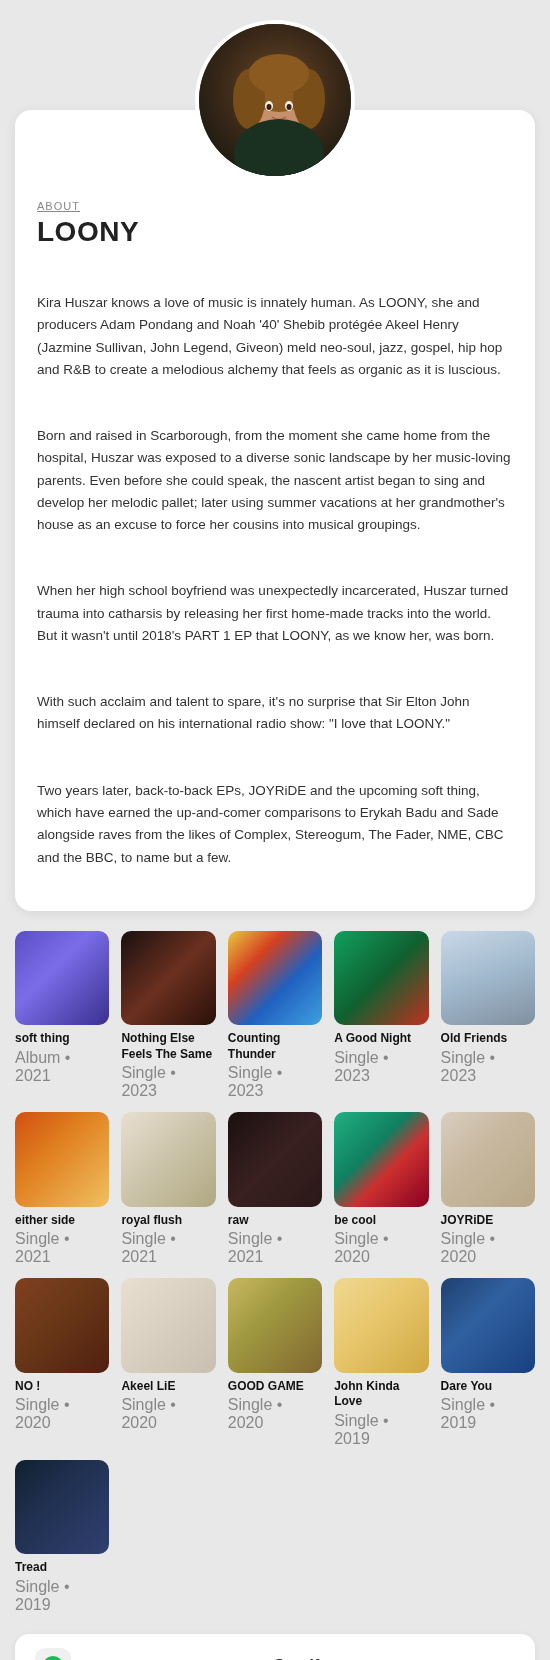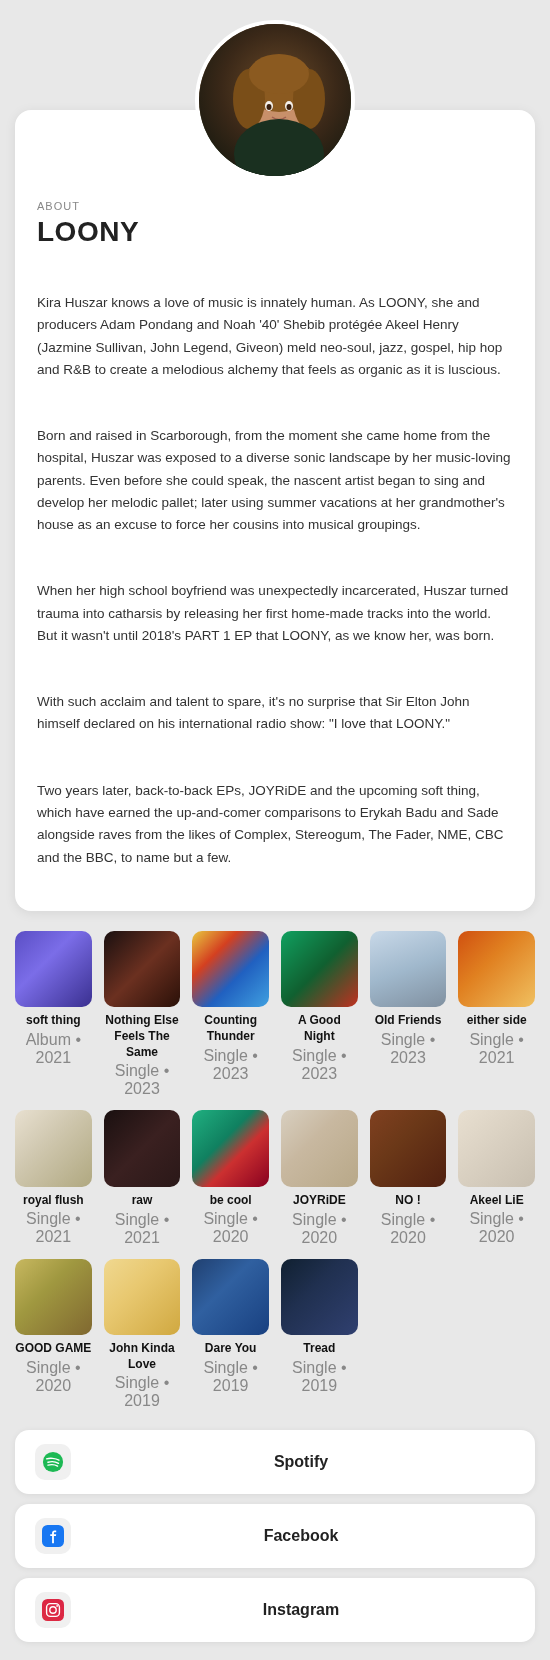--- a/index.html
+++ b/index.html
@@ -47,20 +47,21 @@
       margin: -70px 15px 20px 15px;
       padding: 90px 22px 28px 22px;
       box-shadow: 0 2px 12px rgba(0,0,0,0.08);
     }
     .about-label {
       font-size: 11px;
       color: #888;
       letter-spacing: 1px;
       text-transform: uppercase;
       margin-bottom: 4px;
+      text-decoration: underline;
     }
     .about-name {
       font-size: 28px;
       font-weight: 800;
       margin-bottom: 14px;
       letter-spacing: 0.5px;
     }
     .about-text {
       font-size: 13.5px;
       color: #333;
@@ -69,23 +70,22 @@
       margin-top: 44px;
     }
 
     
     .discography-section {
       padding: 0 15px;
       margin-bottom: 20px;
     }
     .disco-grid {
       display: grid;
-      grid-template-columns: repeat(6, 1fr);
+      grid-template-columns: repeat(5, 1fr);
       gap: 12px;
-      text-align: center;
     }
     .disco-item {
       display: flex;
       flex-direction: column;
     }
     .disco-art {
       width: 100%;
       aspect-ratio: 1;
       border-radius: 10px;
       overflow: hidden;

